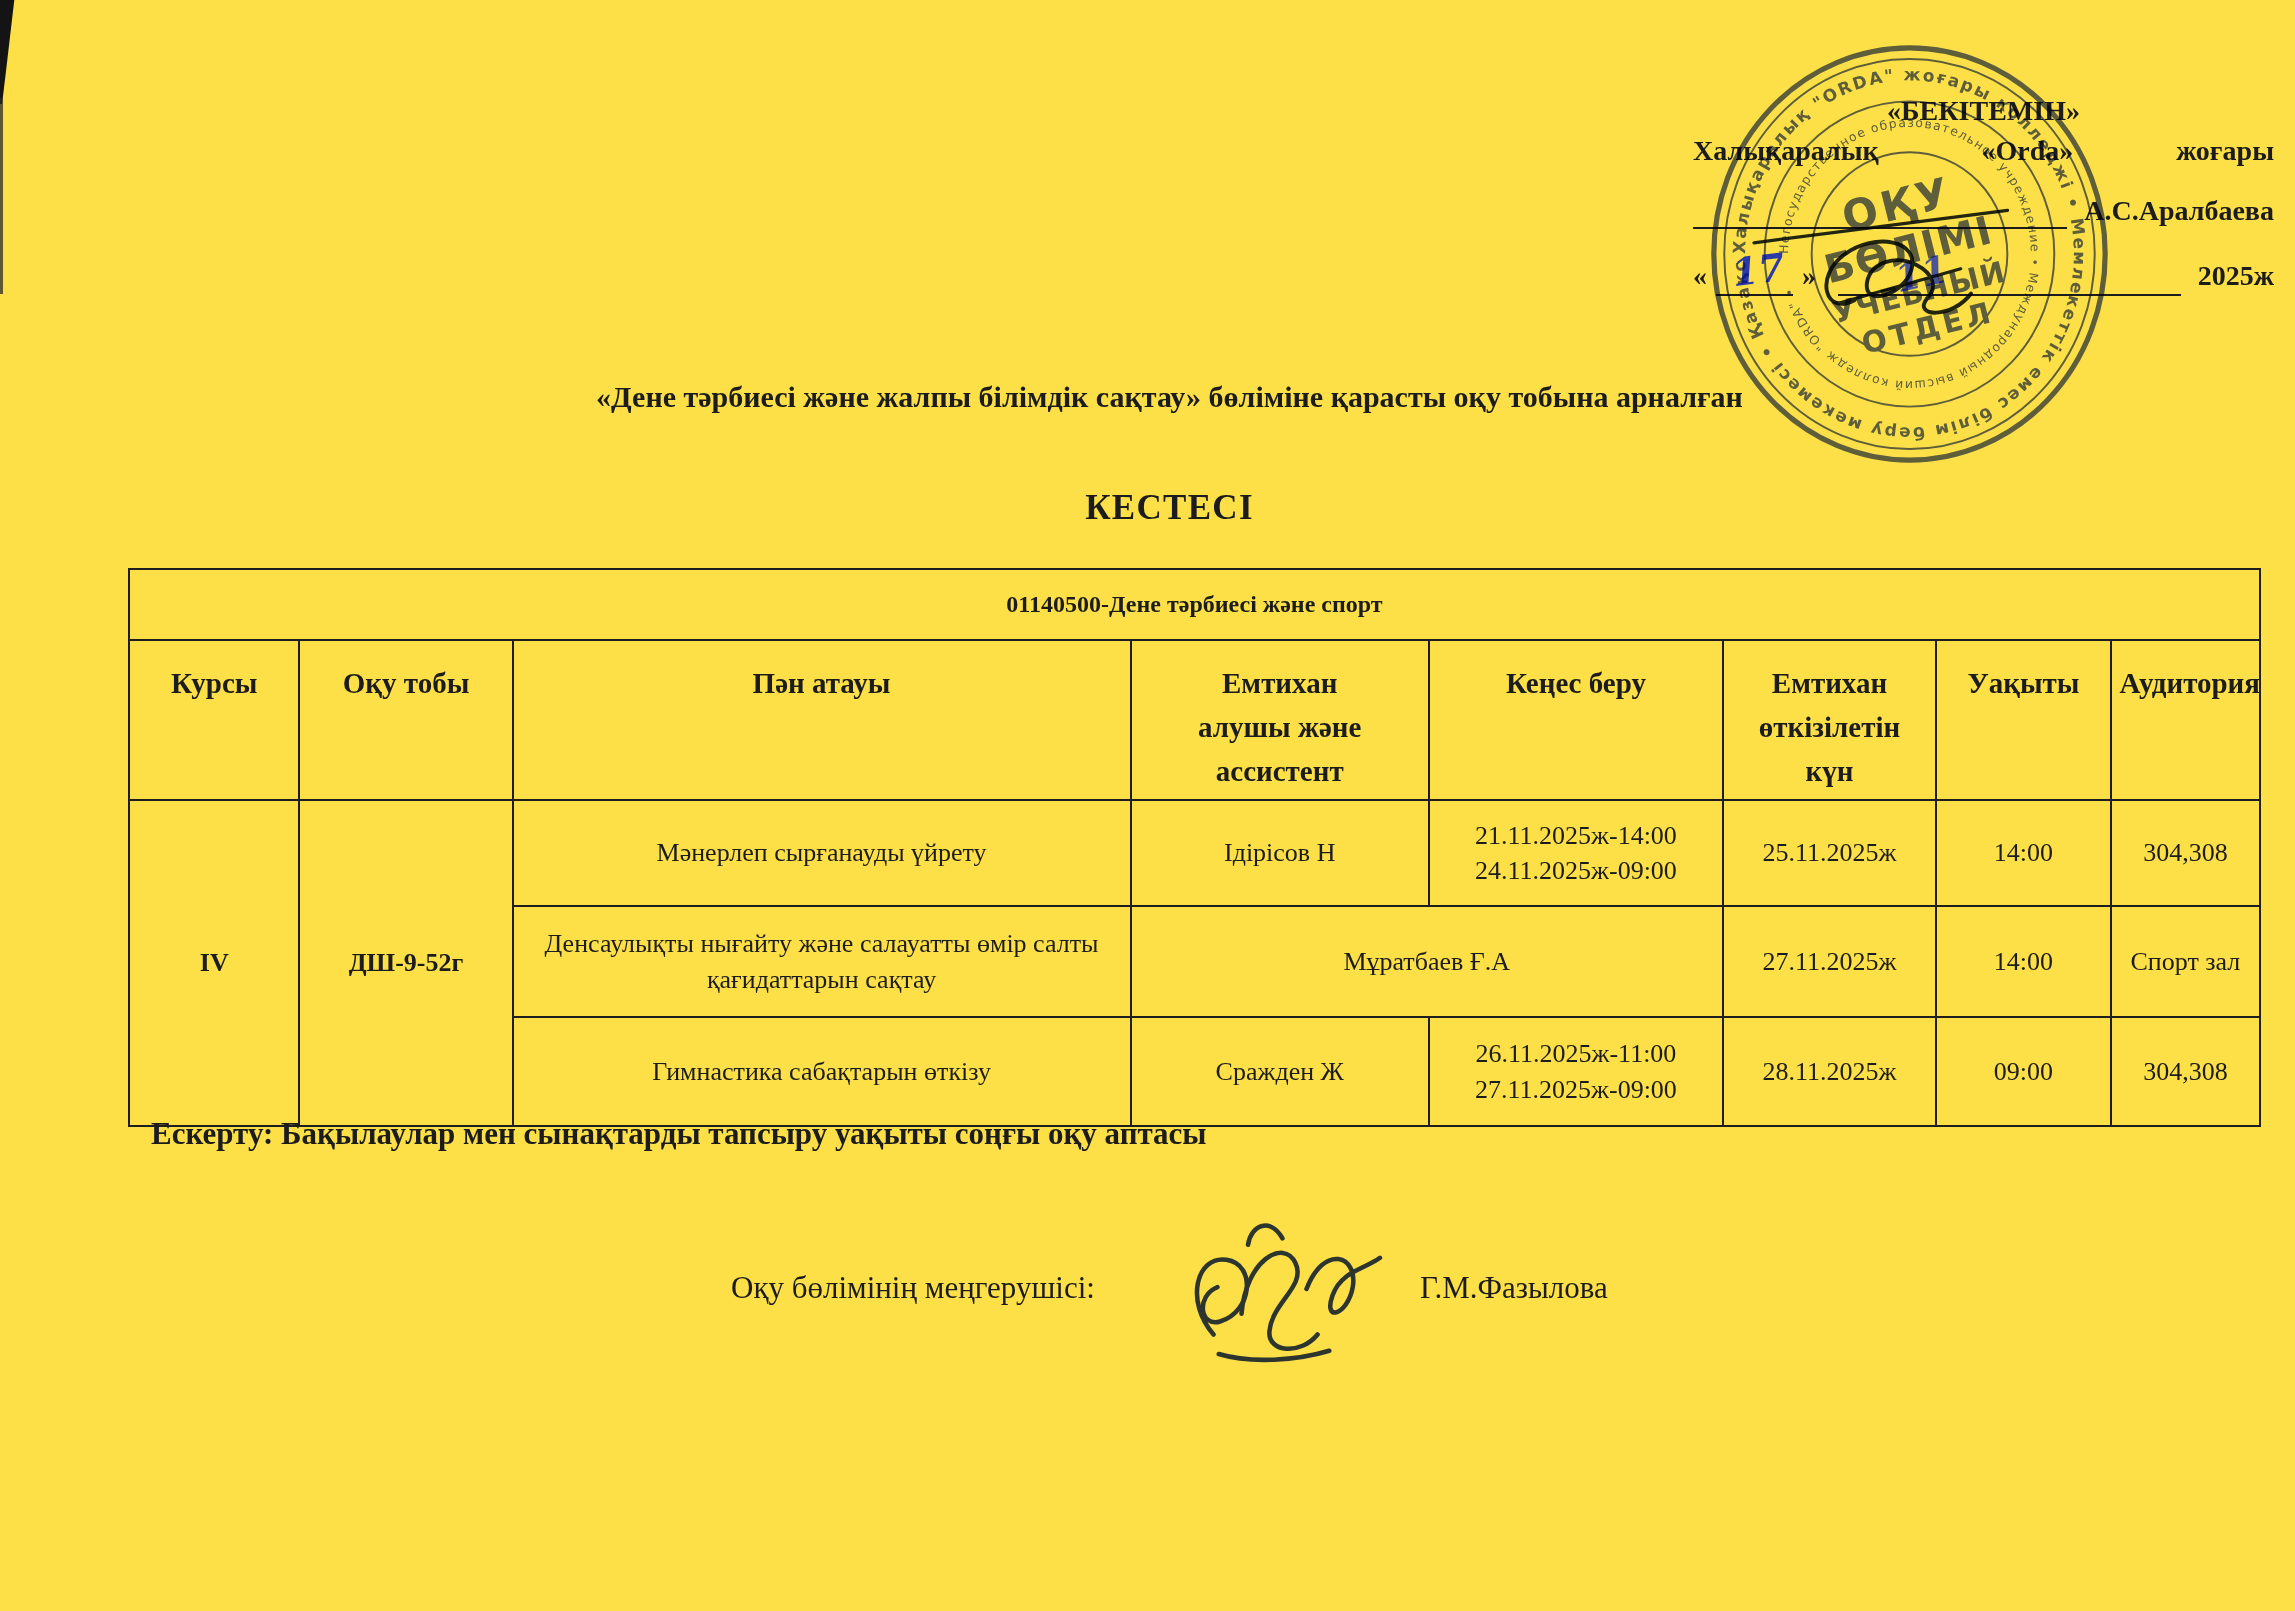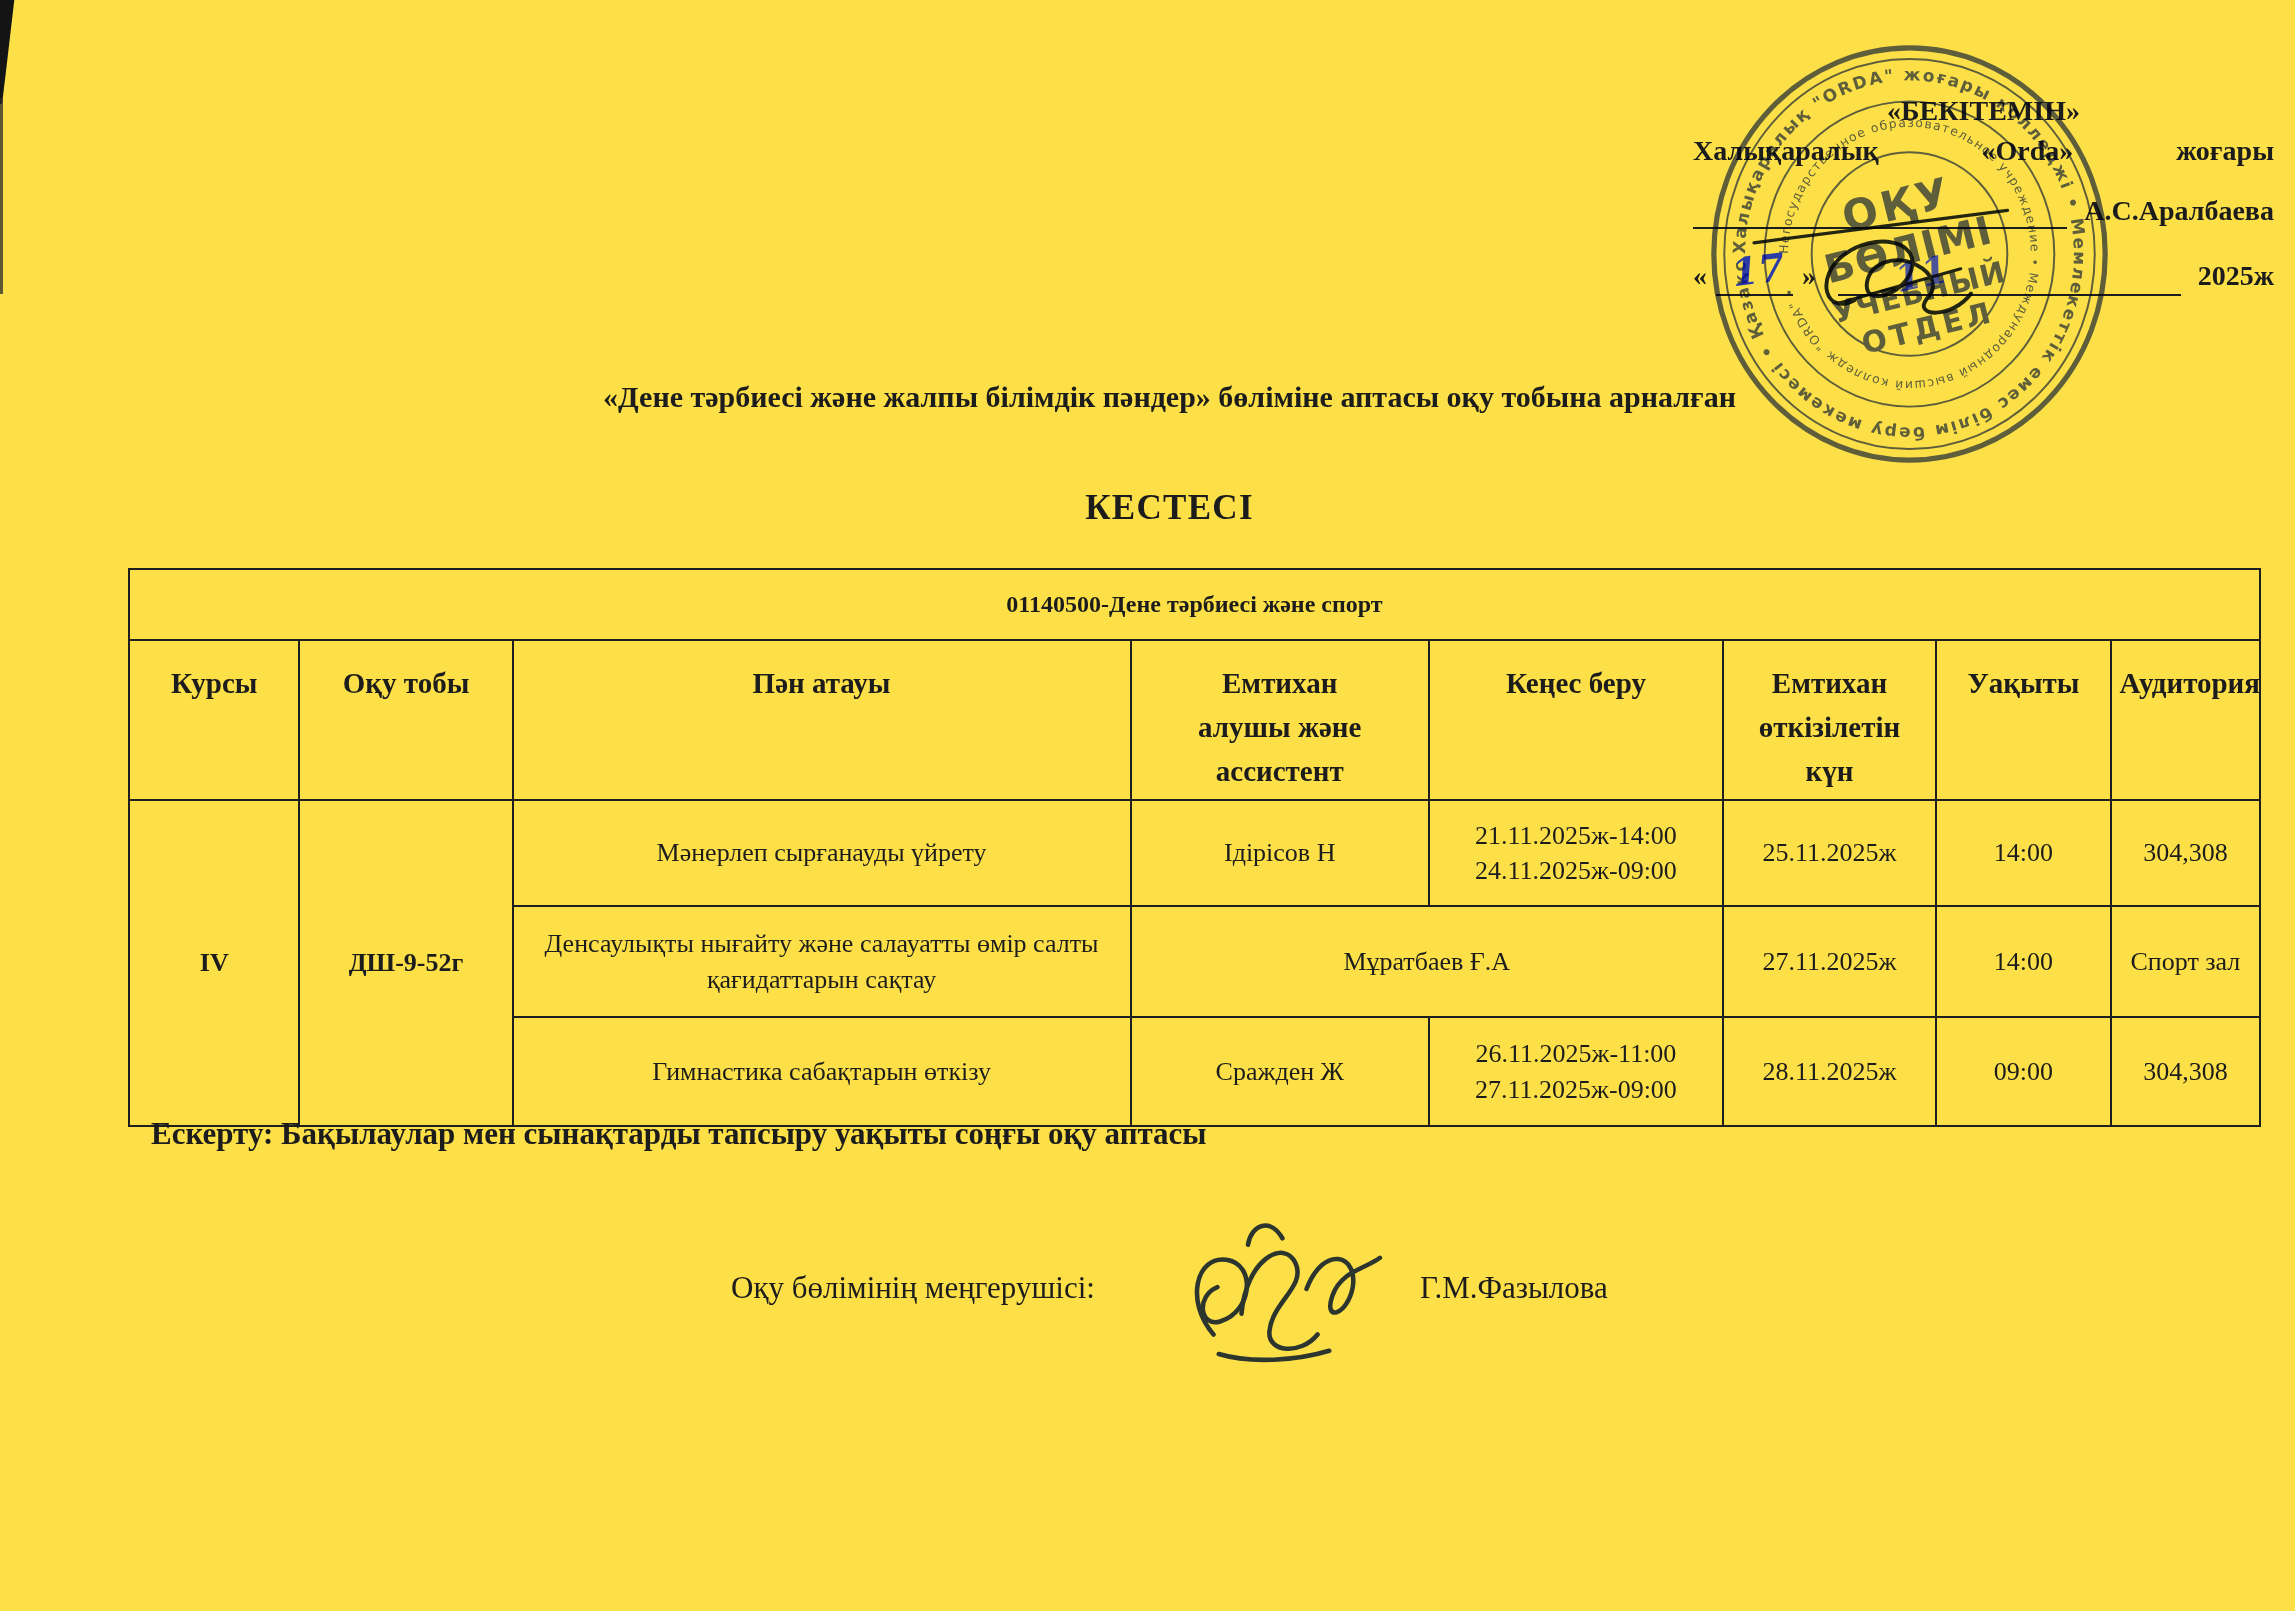--- a/index.html
+++ b/index.html
@@ -146,21 +146,21 @@
   <svg class="sig-black" viewBox="0 0 520 200">
     <g stroke="#222a33" fill="none" stroke-linecap="round">
       <path d="M50 72 L440 22" stroke-width="5"></path>
       <path d="M205 160 C160 185 142 125 189 90 C236 55 306 68 292 114 C280 153 217 172 224 132 C230 102 268 90 300 106 C324 118 334 140 316 158" stroke-width="6"></path>
       <path d="M316 158 C294 186 354 190 384 150" stroke-width="6"></path>
       <path d="M180 165 L368 112" stroke-width="5"></path>
     </g>
   </svg>
 
   <div class="title-block">
-    <div>«Дене тәрбиесі және жалпы білімдік пәндер» бөліміне аптасы оқу тобына арналған</div>
+    <div>«Дене тәрбиесі және жалпы білімдік сақтау» бөліміне қарасты оқу тобына арналған</div>
   </div>
   <div class="kestesi">КЕСТЕСІ</div>
 
   <table class="sched">
     <colgroup>
       <col style="width:8%">
         <col style="width:10%">
         <col style="width:29%">
       <col style="width:14%">
         <col style="width:13.8%">

